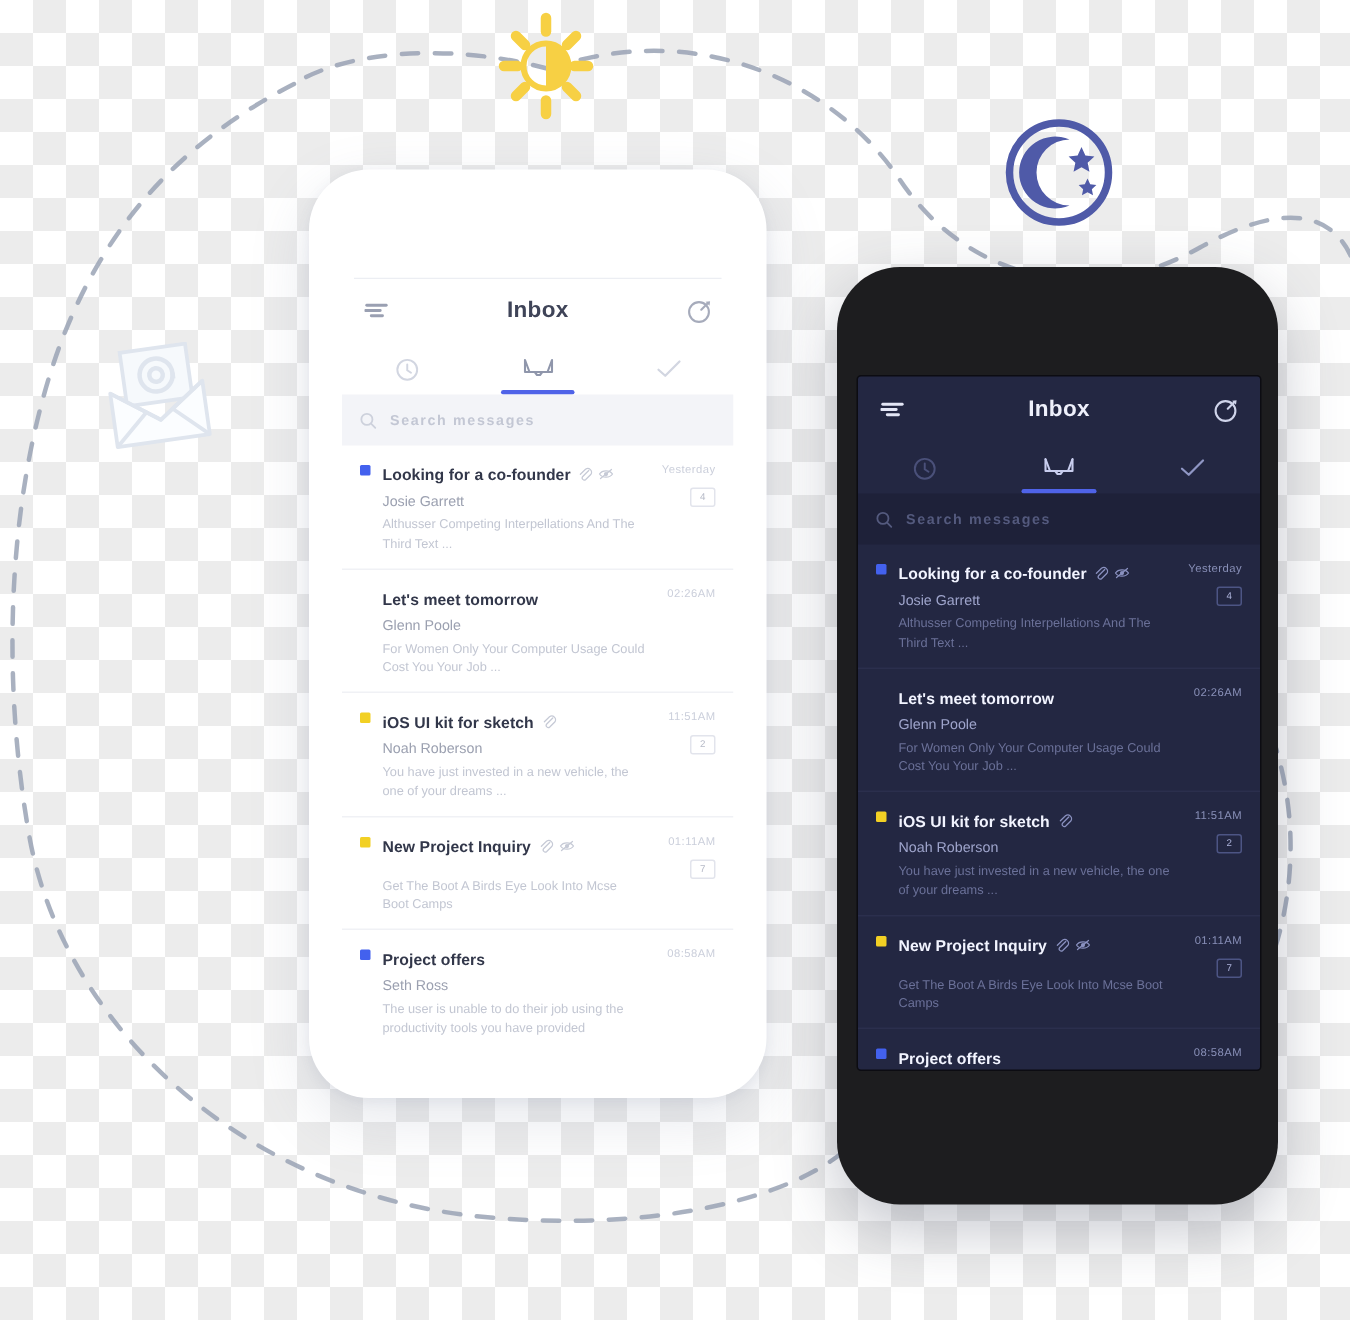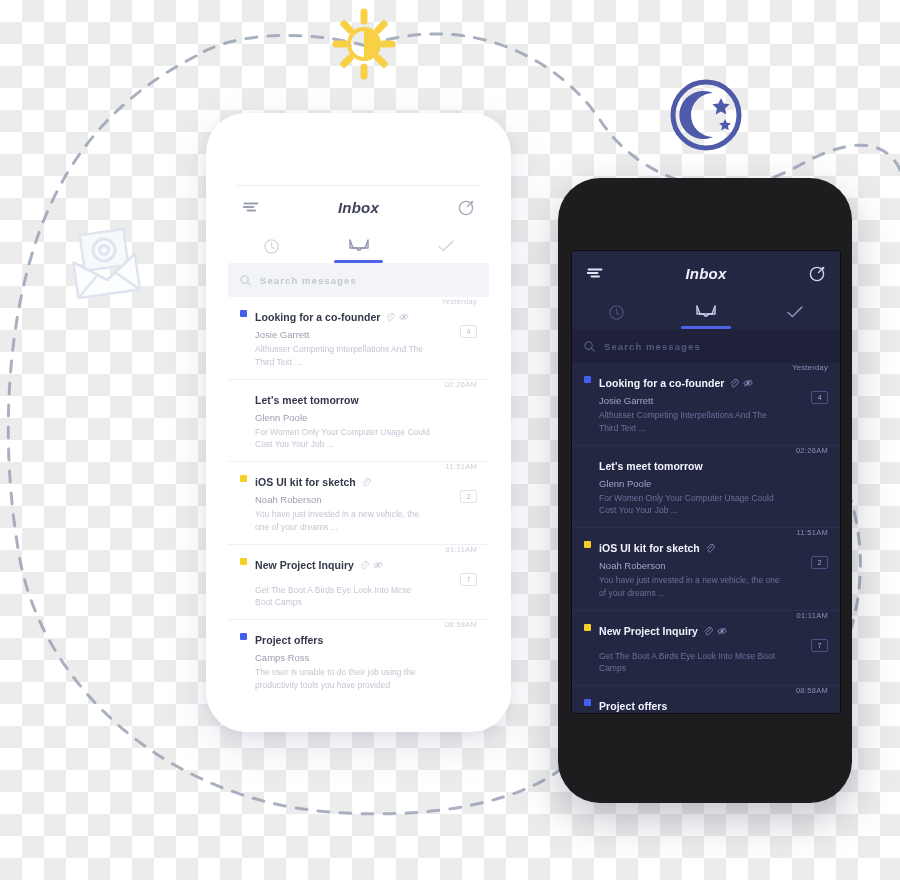--- a/index.html
+++ b/index.html
@@ -36,21 +36,21 @@
     background:#1d1d1f;border-radius:42px;
     box-shadow:0 16px 42px rgba(60,65,90,.30);
   }
   .dark-screen{
     position:absolute;left:13px;top:72px;width:268px;height:462px;
     background:#232742;border-radius:3px;overflow:hidden;
     border:1px solid #0c0c12;
   }
 
   
-  .topbar{position:relative;height:44px;font-style:italic;}
+  .topbar{position:relative;height:44px;}
   .topbar .hdiv{position:absolute;left:8px;right:8px;top:0;height:1px;}
   .light-screen .topbar .hdiv{background:#eceef3;}
   .dark-screen .topbar .hdiv{background:transparent;}
 
   .icon-btn{position:absolute;top:50%;transform:translateY(-50%);
             width:26px;height:26px;display:flex;align-items:center;justify-content:center;}
   .icon-menu{left:10px;}
   .icon-compose{right:10px;}
 
   .app-title{
@@ -89,21 +89,21 @@
   .inlineicons{display:inline-flex;gap:4px;margin-left:5px;vertical-align:-1px;}
 
   .sender{font-size:9.5px;margin-top:4px;}
   .light-screen .sender{color:#9ba0b0;}
   .dark-screen .sender{color:#9fa5cc;}
 
   .preview{font-size:8.5px;line-height:1.5;margin-top:3px;}
   .light-screen .preview{color:#c2c6d2;}
   .dark-screen .preview{color:#6b7199;}
 
-  .time{position:absolute;right:12px;top:0;font-size:7.5px;letter-spacing:.3px;}
+  .time{position:absolute;right:12px;top:11px;font-size:7.5px;letter-spacing:.3px;}
   .light-screen .time{color:#cbcfdb;}
   .dark-screen .time{color:#8990b8;}
 
   .badge{position:absolute;right:12px;top:28px;min-width:9px;height:11px;padding:0 3px;
          border-radius:2px;font-size:6.5px;display:flex;align-items:center;justify-content:center;}
   .light-screen .badge{border:1px solid #e2e4ec;color:#b6bac7;}
   .dark-screen .badge{border:1px solid #4d5584;color:#aeb4dc;}
 
   .mt-gap{height:8px;}
 </style>
@@ -273,21 +273,21 @@
             <div class="mt-gap"></div>
             <div class="preview">Get The Boot A Birds Eye Look Into Mcse Boot Camps</div>
           </div>
           <div class="time">01:11AM</div>
           <div class="badge">7</div>
         </div>
         <div class="row noborder">
           <div class="sq" style="background: rgb(67, 97, 238);"></div>
           <div class="rowbody">
             <div><span class="subject">Project offers</span></div>
-            <div class="sender">Camps Ross</div>
+            <div class="sender">Seth Ross</div>
             <div class="preview">The user is unable to do their job using the productivity tools you have provided Potentially ...</div>
           </div>
           <div class="time">08:58AM</div>
         </div>
       </div>
   </div>
 </div>
 
 <div class="phone-dark">
   <div class="dark-screen">

